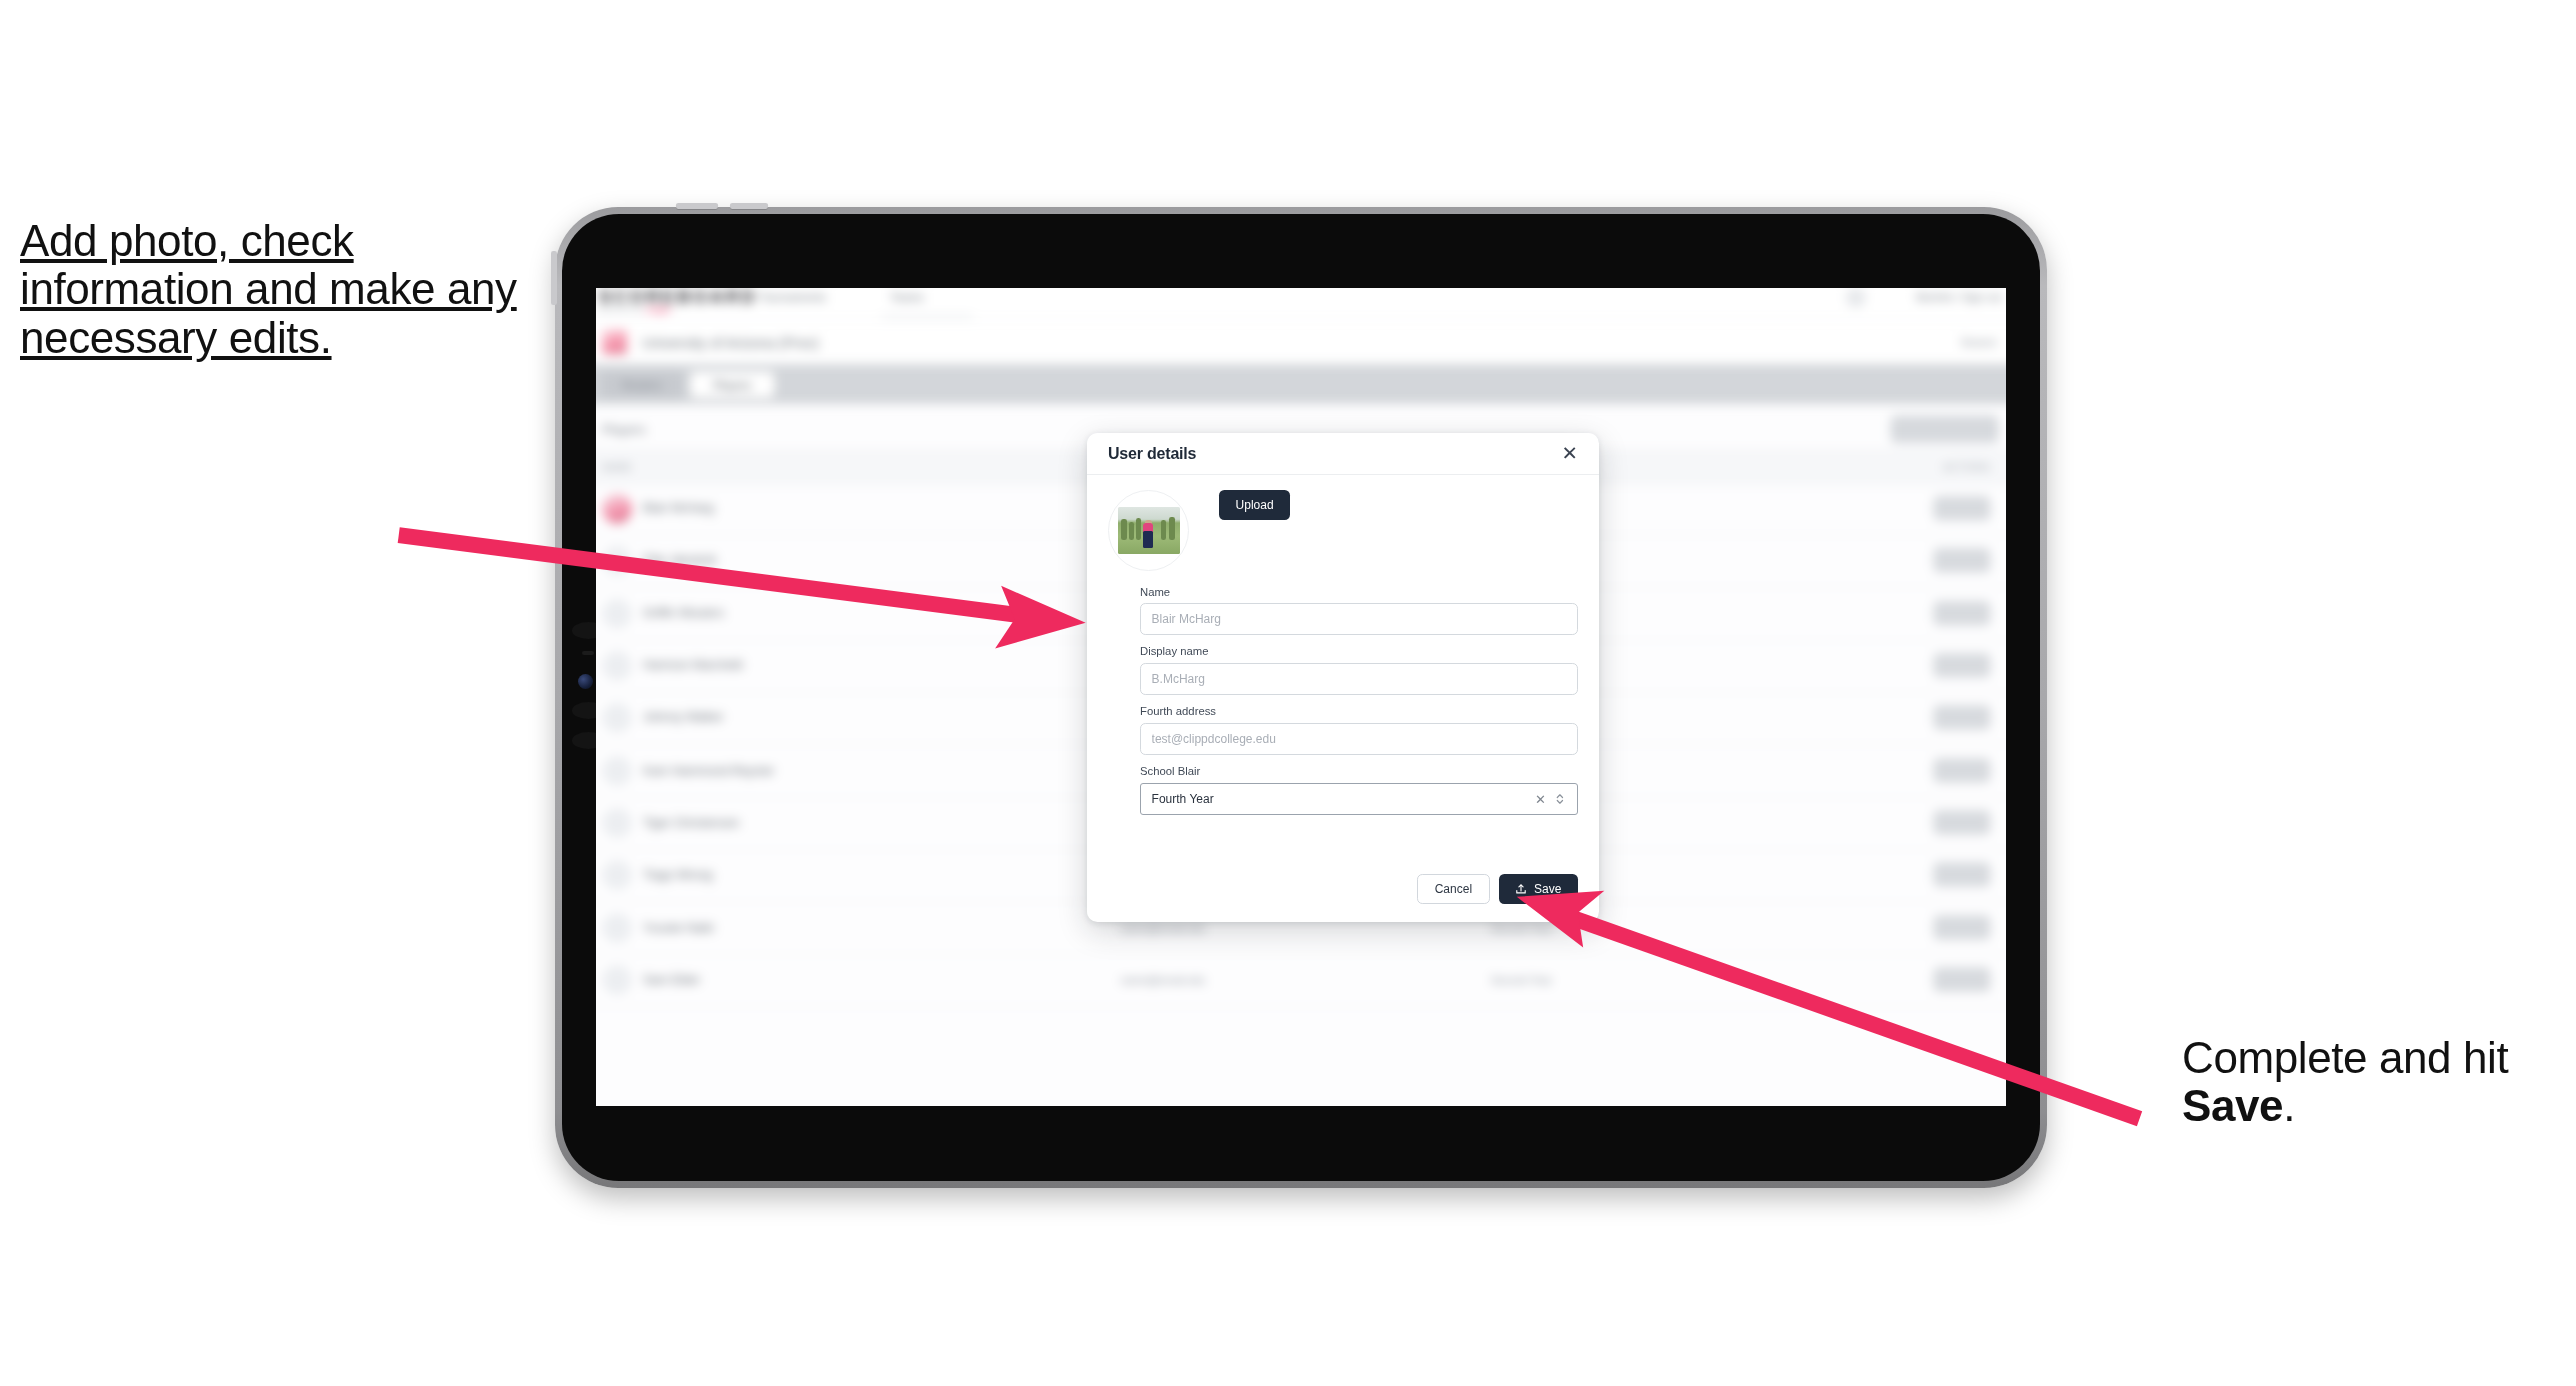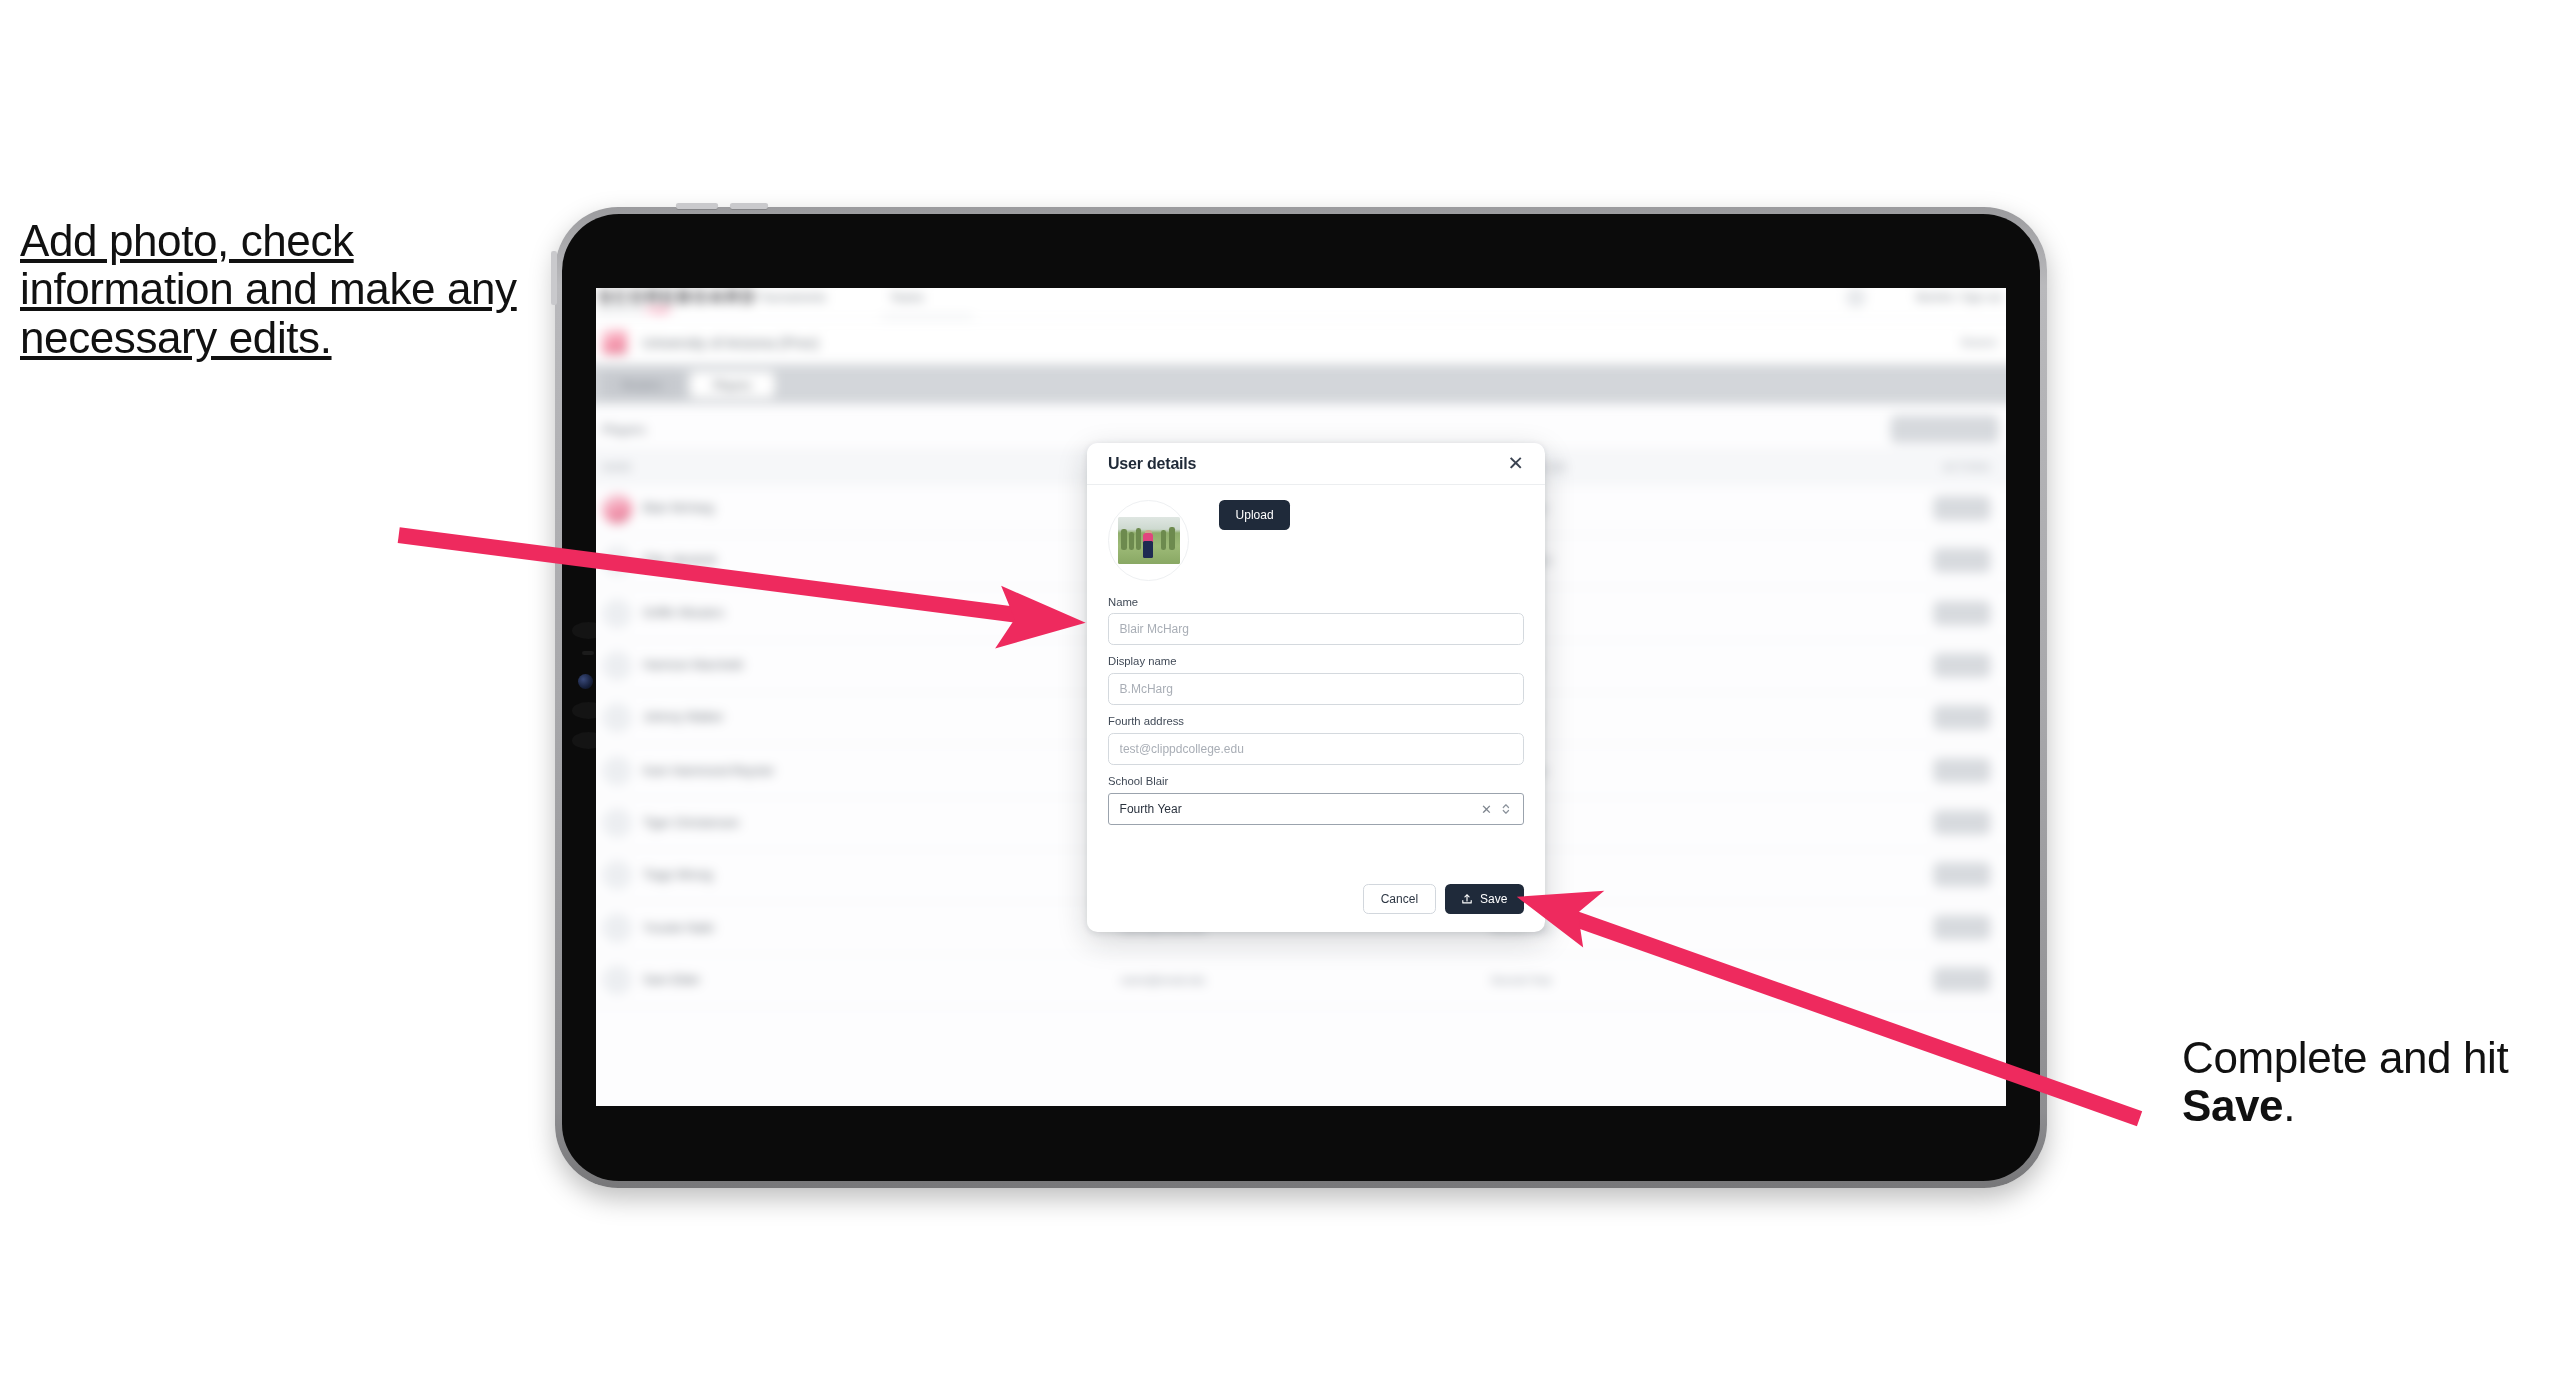--- a/index.html
+++ b/index.html
@@ -158,22 +158,22 @@
   .cell-mail{position:absolute;left:528px;top:19px;font-size:10.6px;color:#9197a0;}
   .cell-year{position:absolute;left:891px;top:19px;font-size:10.6px;color:#9197a0;}
   .edit-pill{
     position:absolute;right:29px;top:13px;width:56px;height:24px;border-radius:5.3px;
     background:#d7dade;
   }
 
   
   #modal{
     position:absolute;
-    left:1087px; top:443px;
-    width:458px; height:489px;
+    left:1087px; top:433px;
+    width:512px; height:489px;
     background:#ffffff;
     border-radius:10.6px;
     box-shadow:0 9px 30px rgba(20,25,35,.18), 0 1.5px 6px rgba(20,25,35,.10);
     font-family:"Liberation Sans", sans-serif;
   }
   .modal-head{
     position:relative;height:41px;border-bottom:0.8px solid #eceef0;
   }
   .modal-title{
     position:absolute;left:21px;top:12px;
@@ -218,21 +218,21 @@
     background:#caa98c;border-radius:50%;
   }
 
   .upload-btn{
     background:#1f2a3a;color:#ffffff;border:none;
     padding:0 16.6px;height:30px;border-radius:5.3px;
     font-size:12px;font-family:"Liberation Sans", sans-serif;cursor:pointer;
     font-weight:500;
   }
 
-  .fld{margin-top:10.6px;}
+  .fld{margin-top:10.6px;margin-left:32px;}
   .fld-label{
     font-size:11.3px;color:#414a57;margin-bottom:5.3px;display:block;font-weight:400;
   }
   .fld-input{
     width:100%;box-sizing:border-box;height:32px;
     border:0.8px solid #d4d9de;border-radius:5.3px;background:#fff;
     padding:0 10.6px;font-size:12px;color:#a9aeb6;
     font-family:"Liberation Sans", sans-serif;outline:none;
   }
   .fld-input::placeholder{color:#a9aeb6;}

